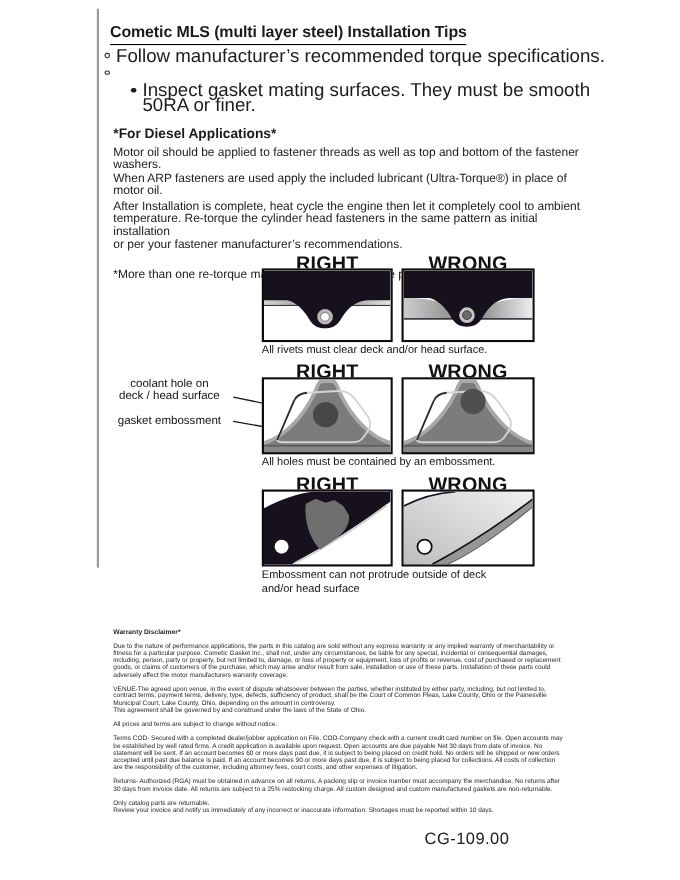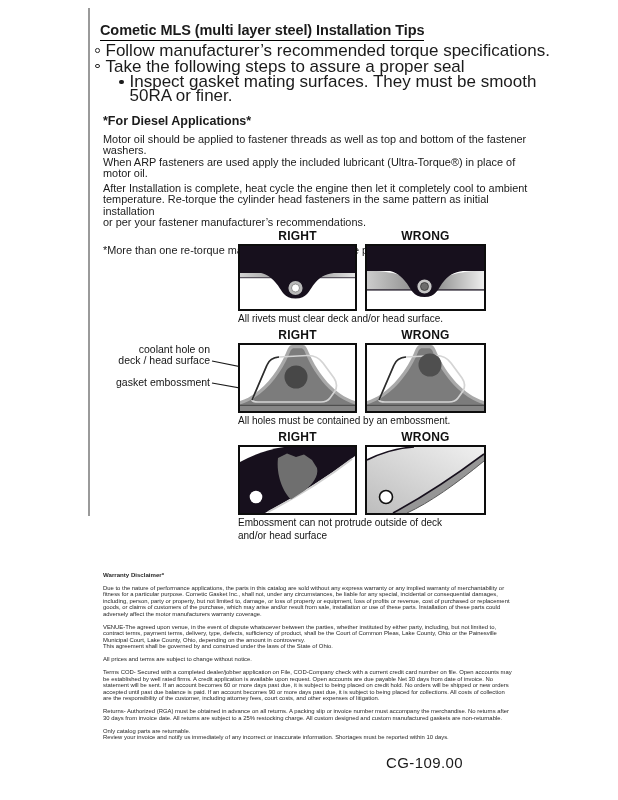--- a/index.html
+++ b/index.html
@@ -22,26 +22,26 @@
   .marker-filled { flex:none; width:4.5px; height:4.5px; background:#1b1b1b; border-radius:50%; margin-top:4.5px; }
   .bullet-text { margin-left:6px; font-size:17px; line-height:13.5px; }
   .sub { margin-left:24px; }
 
   .diesel-heading { position:absolute; left:103px; top:114px; font-size:12.5px; font-weight:bold; }
   .body-para { position:absolute; left:103px; width:440px; font-size:10.9px; line-height:11.3px; white-space:pre-line; }
   .p1 { top:134px; }
   .p2 { top:163px;margin-top:20px; }
   .note { top:203px;margin-top:42px; }
 
-  .rw-label { position:absolute; font-size:12px; font-weight:600; letter-spacing:0.2px; text-align:center; width:119px; color:#111; }
+  .rw-label { position:absolute; font-size:18px; font-weight:600; letter-spacing:0.2px; text-align:center; width:119px; color:#111; }
   .dbox { position:absolute; border:2px solid #0d0d0d; background:#fff; }
   .dbox svg { display:block; }
   .caption { position:absolute; left:238px; font-size:10px; line-height:12.5px; color:#141414; white-space:pre-line; }
 
-  .ann { position:absolute; width:112px; text-align:right; font-size:10.5px; line-height:11px; color:#141414; white-space:pre-line; }
+  .ann { position:absolute; width:112px; text-align:center; font-size:10.5px; line-height:11px; color:#141414; white-space:pre-line; }
   .ann-coolant { left:98px; top:344px; }
   .ann-emboss { left:98px; top:377px; }
   .ann-lines { position:absolute; left:205px; top:350px; }
 
   .legal { position:absolute; left:103px; top:571px; width:434px; color:#262626; }
   .legal-h { font-size:6.1px; font-weight:bold; margin-bottom:6.5px; }
   .legal-p { font-size:5.9px; line-height:6.55px; white-space:pre-line; margin-bottom:6.4px; }
 
   .page-code { position:absolute; left:386px; top:754px; font-size:15px; letter-spacing:0.4px; color:#1a1a1a; }
 </style>
@@ -54,21 +54,20 @@
 
   <div class="title">Cometic MLS (multi layer steel) Installation Tips</div>
 
   <div class="tips">
     <div class="bullet-row">
       <span class="marker-open"></span>
       <span class="bullet-text">Follow manufacturer’s recommended torque specifications.</span>
     </div>
     <div class="bullet-row">
       <span class="marker-open"></span>
-      <span class="bullet-text">Take the following steps to assure a proper seal</span>
     </div>
     <div class="bullet-row sub">
       <span class="marker-filled"></span>
       <span class="bullet-text">Inspect gasket mating surfaces.  They must be smooth 50RA or finer.</span>
     </div>
   </div>
 
   <div class="diesel-heading">*For Diesel Applications*</div>
   <div class="body-para p1">Motor oil should be applied to fastener threads as well as top and bottom of the fastener washers.
 When ARP fasteners are used apply the included lubricant (Ultra-Torque®) in place of motor oil.</div>

